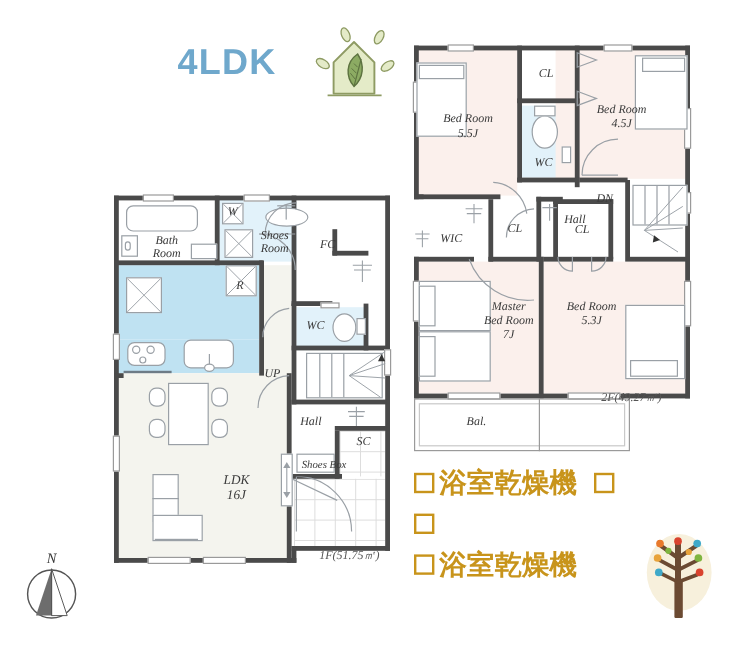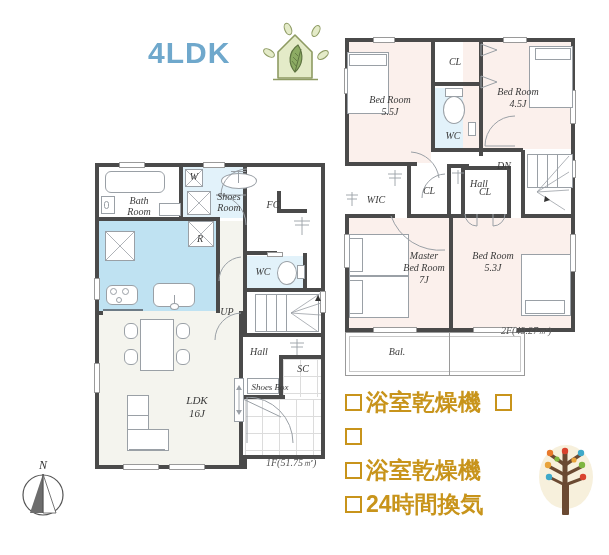--- a/index.html
+++ b/index.html
@@ -499,26 +499,20 @@
     </div>
     <div class="feat-row">
       <span class="feat-item">
         <span class="chk"></span>
       </span>
     </div>
     <div class="feat-row">
       <span class="feat-item">
         <span class="chk"></span>
         <span>浴室乾燥機</span>
-      </span>
-    </div>
-    <div class="feat-row">
-      <span class="feat-item">
-        <span class="chk"></span>
-        <span>24時間換気</span>
       </span>
     </div>
   </div>
 
   <div class="tree-icon">
     <svg viewBox="0 0 66 76" width="66" height="76">
       <ellipse cx="33" cy="34" rx="27" ry="32" fill="#f7f0dc"></ellipse>
       <rect x="29" y="40" width="7" height="32" fill="#6b4a32" rx="1"></rect>
       <path d="M32 44 L32 10" stroke="#6b4a32" stroke-width="5" stroke-linecap="round"></path>
       <path d="M32 22 L18 12" stroke="#6b4a32" stroke-width="3.4" stroke-linecap="round"></path>

